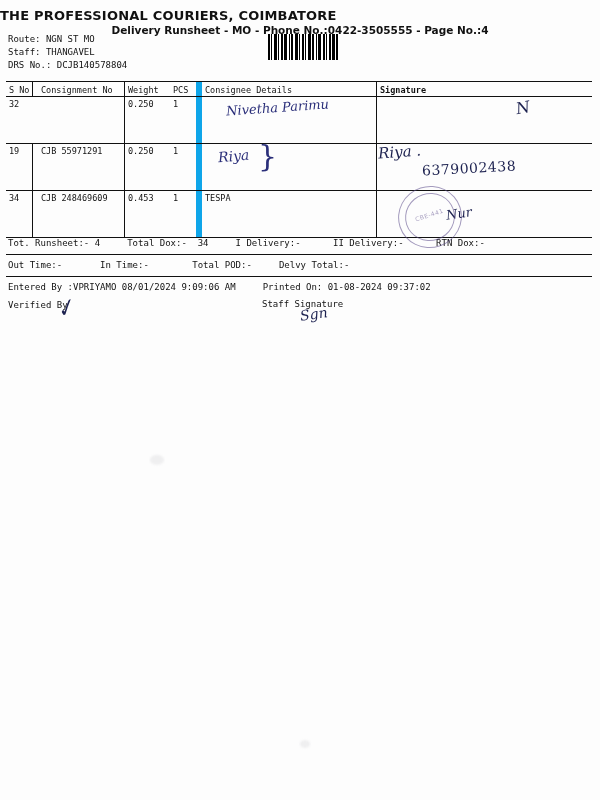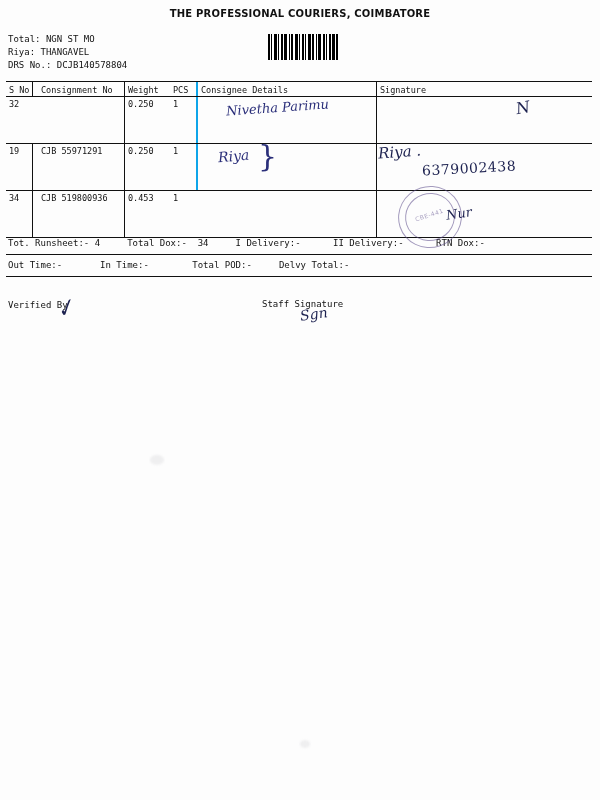--- a/index.html
+++ b/index.html
@@ -21,24 +21,24 @@
     width: 600px;
     height: 800px;
     background: #fdfdfd;
   }
   
   .company-title {
     position: absolute;
     top: 8px;
     left: 0;
     width: 600px;
-    text-align: center;
+    text-align: left;
     font-family: "DejaVu Sans", sans-serif;
     font-weight: bold;
-    font-size: 10px;
+    font-size: 13px;
     letter-spacing: 0.2px;
   }
   .runsheet-line {
     position: absolute;
     top: 24px;
     left: 0;
     width: 600px;
     text-align: center;
     font-family: "DejaVu Sans", sans-serif;
     font-weight: bold;
@@ -104,22 +104,22 @@
     height: 100%;
     padding: 2px 3px;
     box-sizing: border-box;
     overflow: hidden;
     white-space: nowrap;
   }
   .c-sno    { left: 0px;   width: 26px; }
   .c-cnno   { left: 26px;  width: 92px; border-left: 1px solid #111; padding-left: 8px; }
   .c-wt     { left: 118px; width: 46px; border-left: 1px solid #111; }
   .c-pcs    { left: 164px; width: 26px; }
-  .c-cons   { left: 190px; width: 180px; border-left: 2px solid #0ea5e9; }
-  .c-sign   { left: 370px; width: 216px; border-left: 1px solid #111; }
+  .c-cons   { left: 190px; width: 180px; border-left: 6px solid #0ea5e9; }
+  .c-sign   { left: 370px; width: 216px; border-left: 1px solid #111; font-weight: bold; }
   .hdr .cell { padding-top: 3px; }
   
   .totals {
     position: absolute;
     left: 8px;
     top: 238px;
     font-size: 9px;
     font-family: "DejaVu Sans Mono", monospace;
     white-space: pre;
   }
@@ -200,20 +200,21 @@
     border-radius: 50%;
     filter: blur(1px);
   }
 </style>
 </head>
 <body>
 
 <div class="page">
 
   <div class="company-title">THE PROFESSIONAL COURIERS, COIMBATORE</div>
+  <div class="runsheet-line">Delivery Runsheet - MO - Phone No.:0422-3505555 - Page No.:4</div>
 
   <div class="barcode">
     <i style="width:2px"></i>
       <i style="width:1px;background:#fff"></i>
     <i style="width:1px"></i>
       <i style="width:2px;background:#fff"></i>
     <i style="width:3px"></i>
       <i style="width:1px;background:#fff"></i>
     <i style="width:1px"></i>
       <i style="width:2px;background:#fff"></i>
@@ -247,25 +248,25 @@
       <i style="width:2px;background:#fff"></i>
     <i style="width:2px"></i>
       <i style="width:1px;background:#fff"></i>
     <i style="width:3px"></i>
       <i style="width:1px;background:#fff"></i>
     <i style="width:2px"></i>
   </div>
 
   <div class="meta-left">
     <div class="meta-row">
-      <span class="lbl">Total:</span>
+      <span class="lbl">Route:</span>
       <span>NGN ST MO</span>
     </div>
     <div class="meta-row">
-      <span class="lbl">Riya:</span>
+      <span class="lbl">Staff:</span>
       <span>THANGAVEL</span>
     </div>
     <div class="meta-row">
       <span class="lbl">DRS No.:</span>
       <span>DCJB140578804</span>
     </div>
   </div>
 
 
   <div class="tbl">
@@ -290,31 +291,33 @@
       <div class="cell c-sno">19</div>
       <div class="cell c-cnno">CJB 55971291</div>
       <div class="cell c-wt">0.250</div>
       <div class="cell c-pcs">1</div>
       <div class="cell c-cons"></div>
       <div class="cell c-sign"></div>
     </div>
 
     <div class="row">
       <div class="cell c-sno">34</div>
-      <div class="cell c-cnno">CJB 519800936</div>
+      <div class="cell c-cnno">CJB 248469609</div>
       <div class="cell c-wt">0.453</div>
       <div class="cell c-pcs">1</div>
+      <div class="cell c-cons">TESPA</div>
       <div class="cell c-sign"></div>
     </div>
   </div>
 
   <div class="totals">Tot. Runsheet:- 4     Total Dox:-  34     I Delivery:-      II Delivery:-      RTN Dox:-</div>
   <div class="rule" style="top:254px;"></div>
   <div class="outtime">Out Time:-       In Time:-        Total POD:-     Delvy Total:-</div>
   <div class="rule" style="top:276px;"></div>
+  <div class="entered">Entered By :VPRIYAMO 08/01/2024 9:09:06 AM     Printed On: 01-08-2024 09:37:02</div>
   <div class="verified">Verified By</div>
   <div class="staffsign">Staff Signature</div>
 
   <div class="ink" style="left:226px; top:100px; font-size:13px; transform:rotate(-4deg);">Nivetha Parimu</div>
   <div class="ink" style="left:218px; top:148px; font-size:14px; transform:rotate(-5deg);">Riya</div>
 
   <div class="ink ink-dark" style="left:516px; top:98px; font-size:16px; transform:rotate(-10deg);">N</div>
   <div class="ink ink-dark" style="left:378px; top:143px; font-size:15px; transform:rotate(-4deg);">Riya .</div>
   <div class="ink ink-dark" style="left:422px; top:160px; font-size:14px; letter-spacing:0.5px; transform:rotate(-3deg); font-style:normal;">6379002438</div>
   <div class="ink ink-dark" style="left:446px; top:206px; font-size:13px; transform:rotate(-8deg);">Nur</div>

